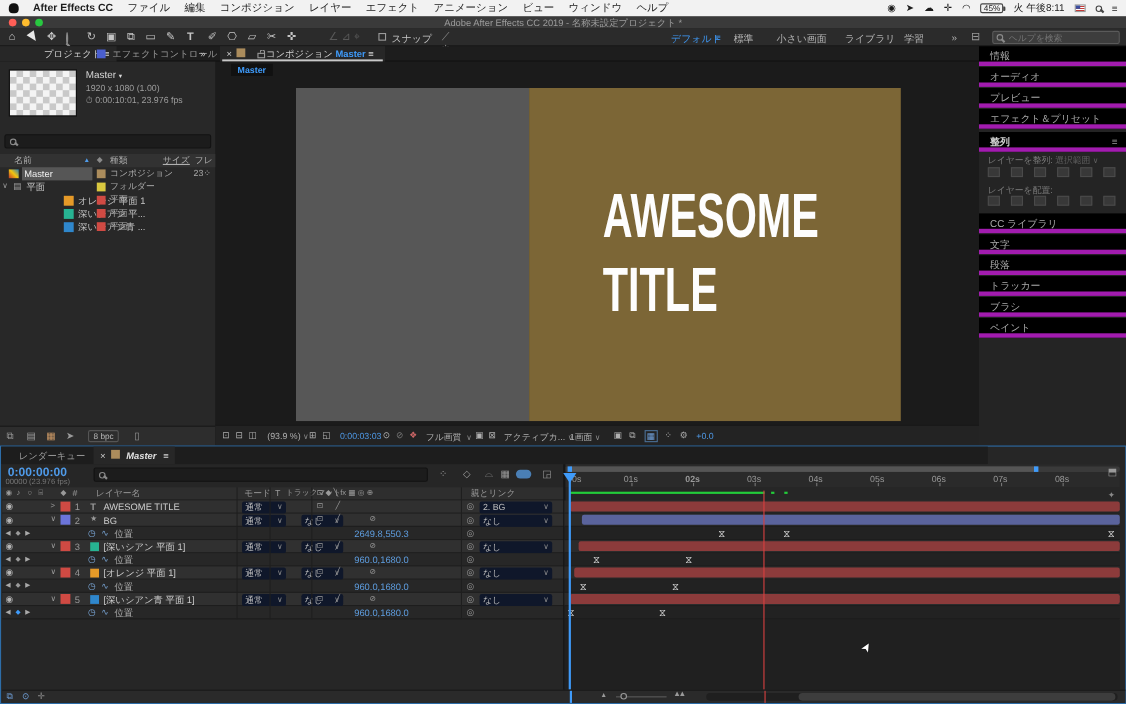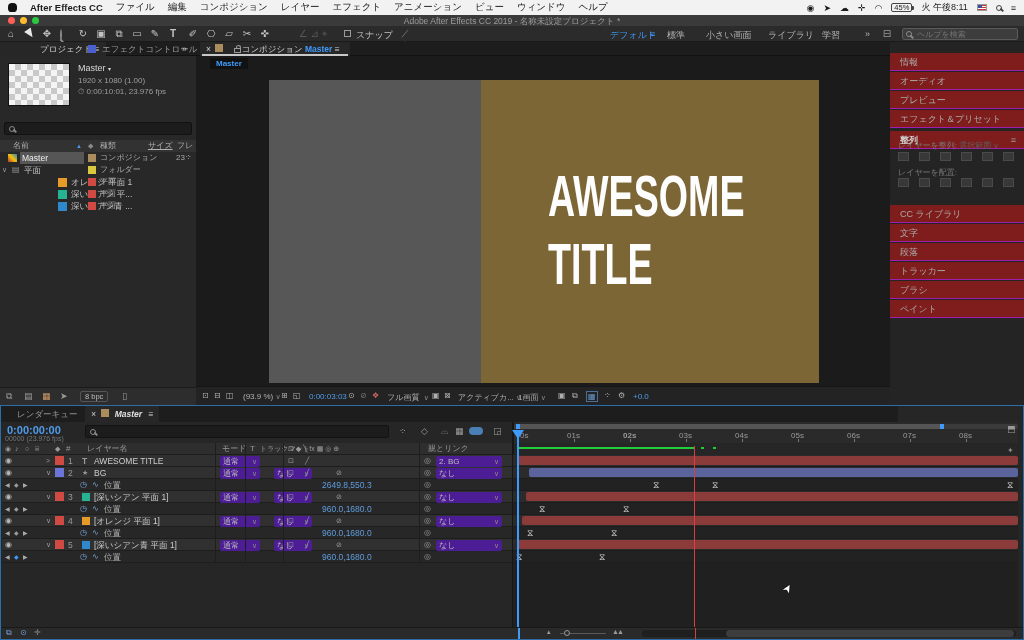--- a/index.html
+++ b/index.html
@@ -39,24 +39,24 @@
   .ptab{top:0;height:14px;line-height:14px;font-size:8.5px;color:#9a9a9a;padding:0 6px;}
   .ptab.on{background:#272727;color:#d2d2d2;}
   .chip{width:8px;height:8px;top:3px;}
   .locko{width:7px;height:5px;border:1px solid #9a9a9a;top:6px;position:absolute;}
   .locko::before{content:"";position:absolute;top:-4px;left:1px;width:3px;height:3px;border:1px solid #9a9a9a;border-bottom:none;border-radius:3px 3px 0 0;}
   .underline{height:2px;background:#c8c8c8;}
   
   .panel{background:#282828;}
   .inset{background:#1c1c1c;border:1px solid #121212;border-radius:2px;}
   .hdrrow{background:#323232;color:#b0b0b0;}
-  .dd{background:#4c1d95;border-radius:2px;color:#bdbdbd;font-size:8px;line-height:11px;padding:0 3px;display:flex;justify-content:space-between;height:11px;}
+  .dd{background:#0f172a;border-radius:2px;color:#bdbdbd;font-size:8px;line-height:11px;padding:0 3px;display:flex;justify-content:space-between;height:11px;}
   .dd .cv{color:#8a8a8a;font-size:7px;}
   .checker{background:repeating-conic-gradient(#c9c9c9 0% 25%,#f4f4f4 0% 50%);background-size:12px 12px;border:1px solid #111;}
-  .rp-item{left:890px;width:134px;height:18px;background:#7f1d1d;border-bottom:1px solid #a21caf;line-height:18px;padding-left:10px;color:#ababab;font-size:9px;margin-top:11px;}
+  .rp-item{left:890px;width:134px;height:18px;background:#000000;border-bottom:4px solid #a21caf;line-height:18px;padding-left:10px;color:#ababab;font-size:9px;}
   .al-ico{width:11px;height:9px;border:1px solid #4a4a4a;background:#383838;top:0;}
   
   #timeline{left:0;top:405px;width:1024px;height:235px;background:#262626;border:1px solid #2d6da8;}
   .tlrow-l{left:1px;width:511px;height:12px;border-bottom:1px solid #1d1d1d;}
   .tlrow-r{left:512px;width:505px;height:12px;border-bottom:1px solid #1d1d1d;}
   .lay{background:#303030;}
   .prp{background:#272727;}
   .layg{background:#2b2b2b;}
   .prpg{background:#222222;}
   .bar{position:absolute;top:1px;height:9px;border-radius:2px;}

